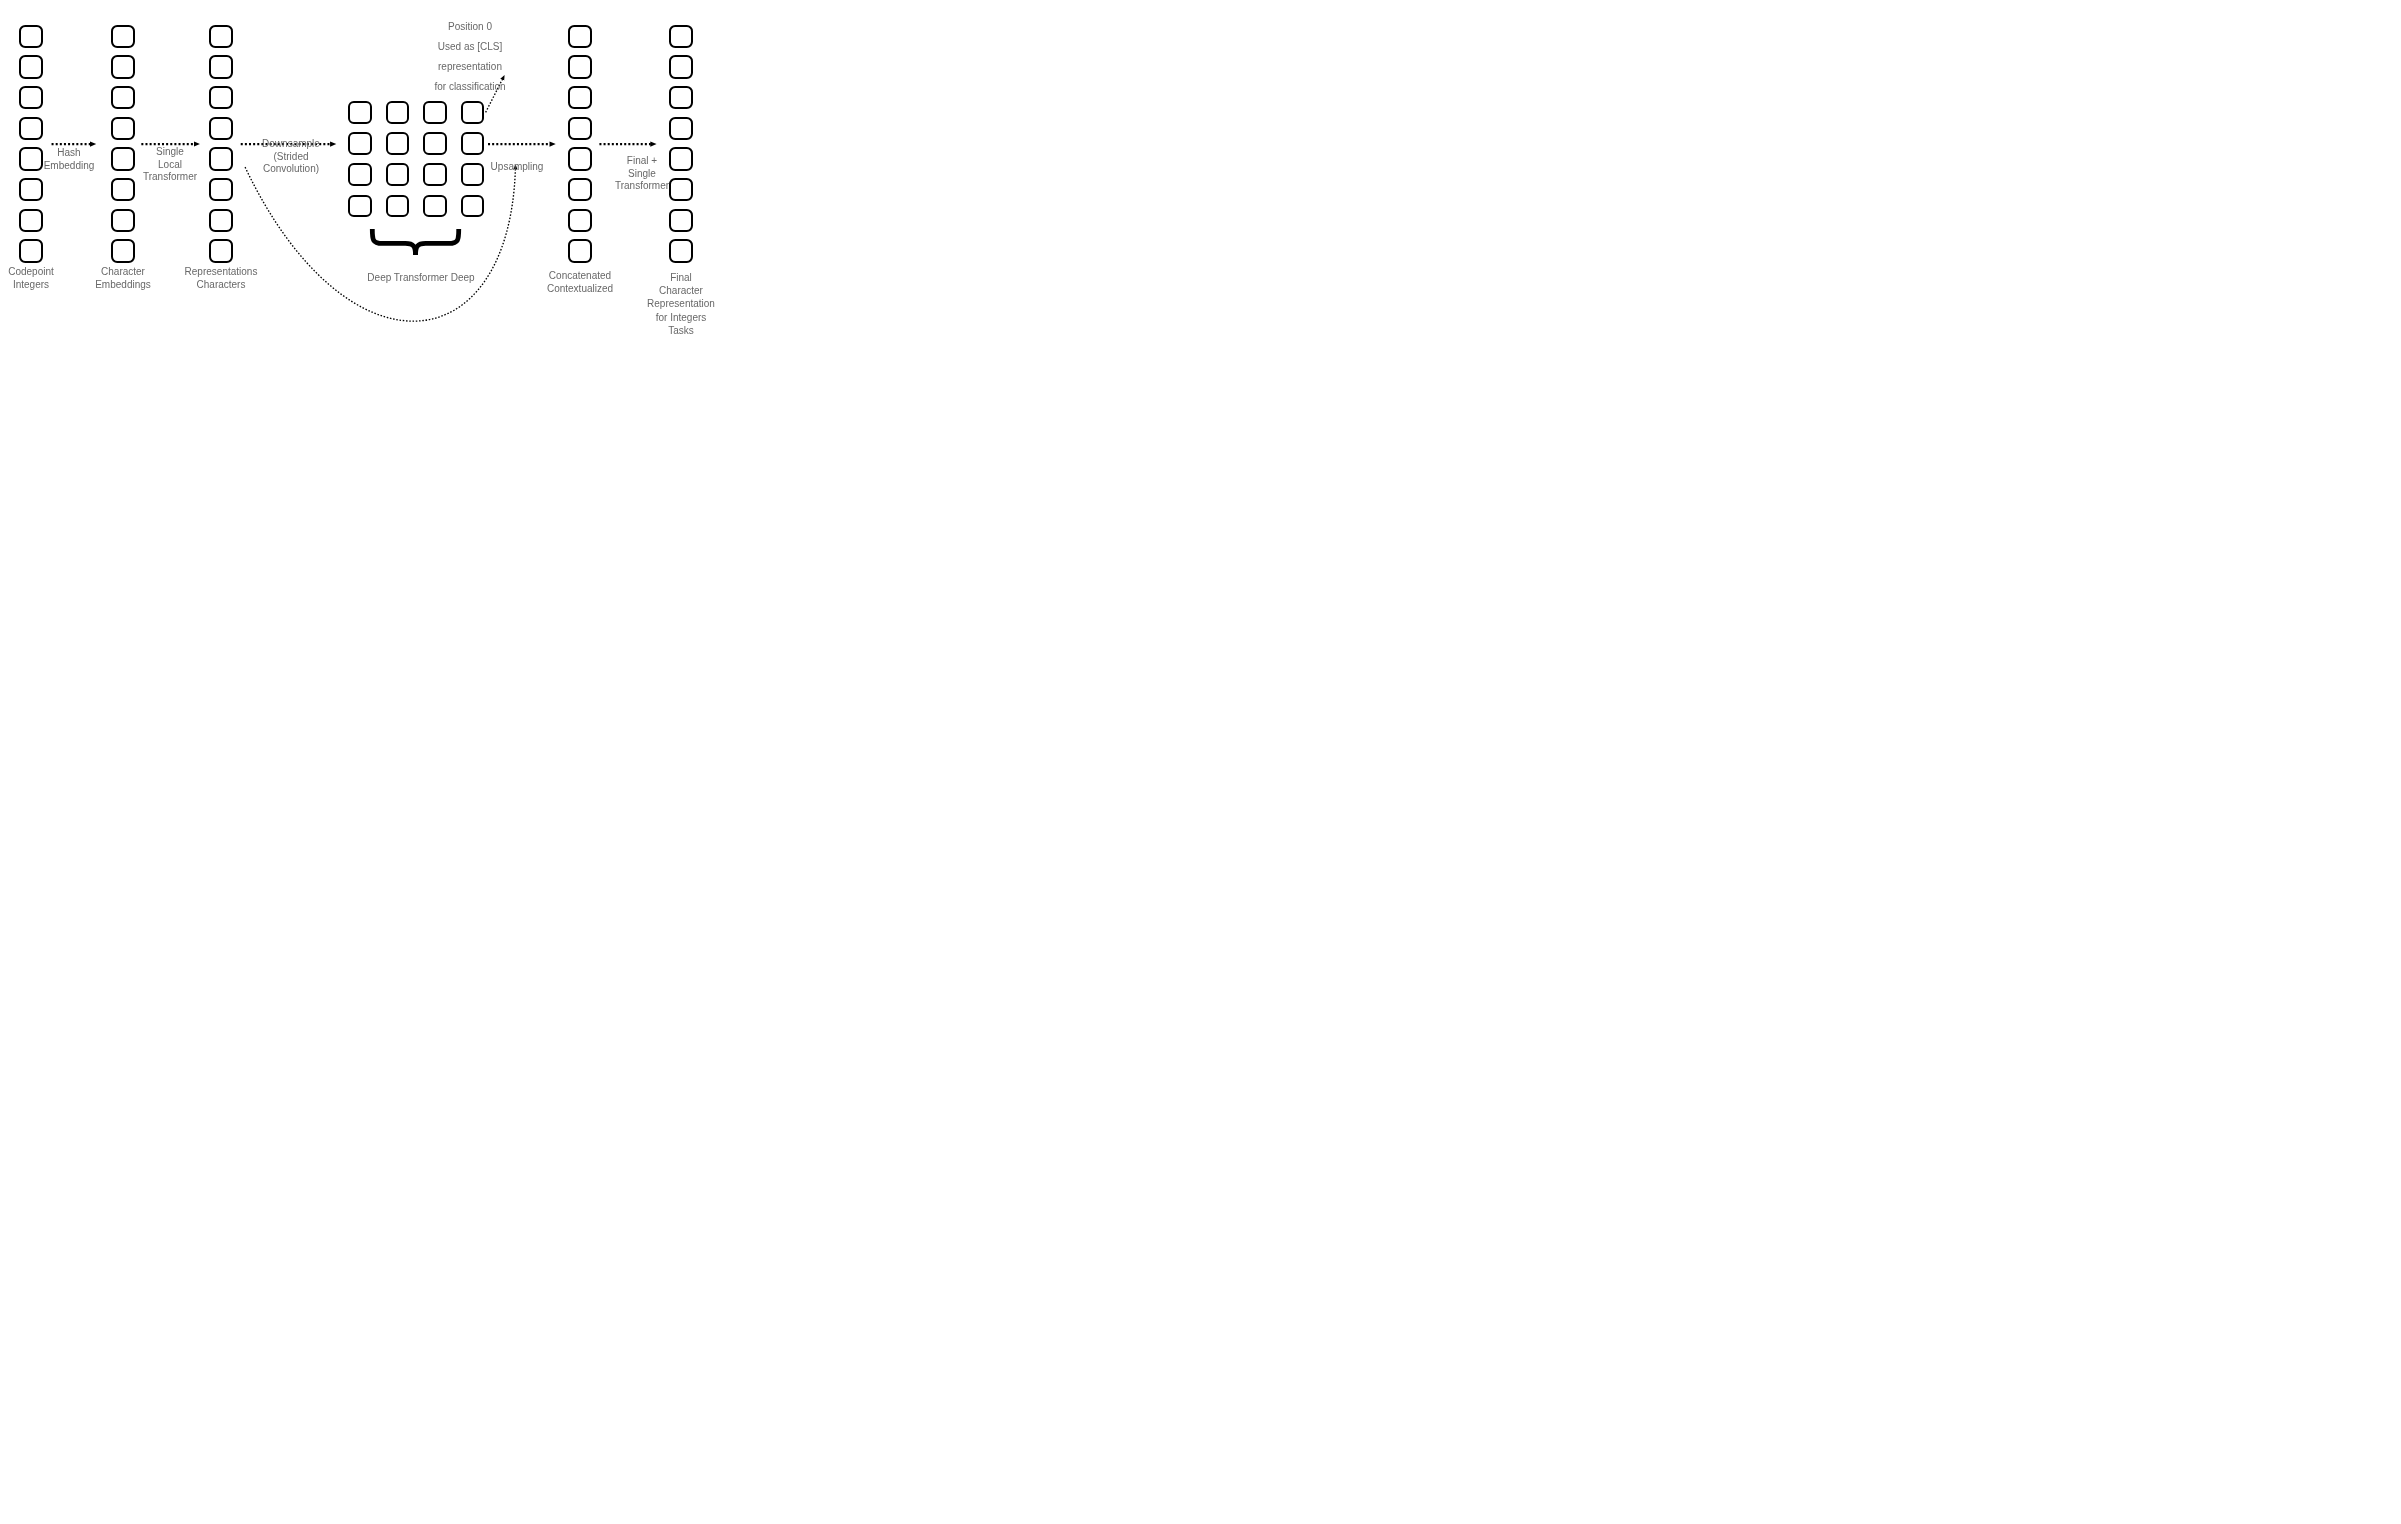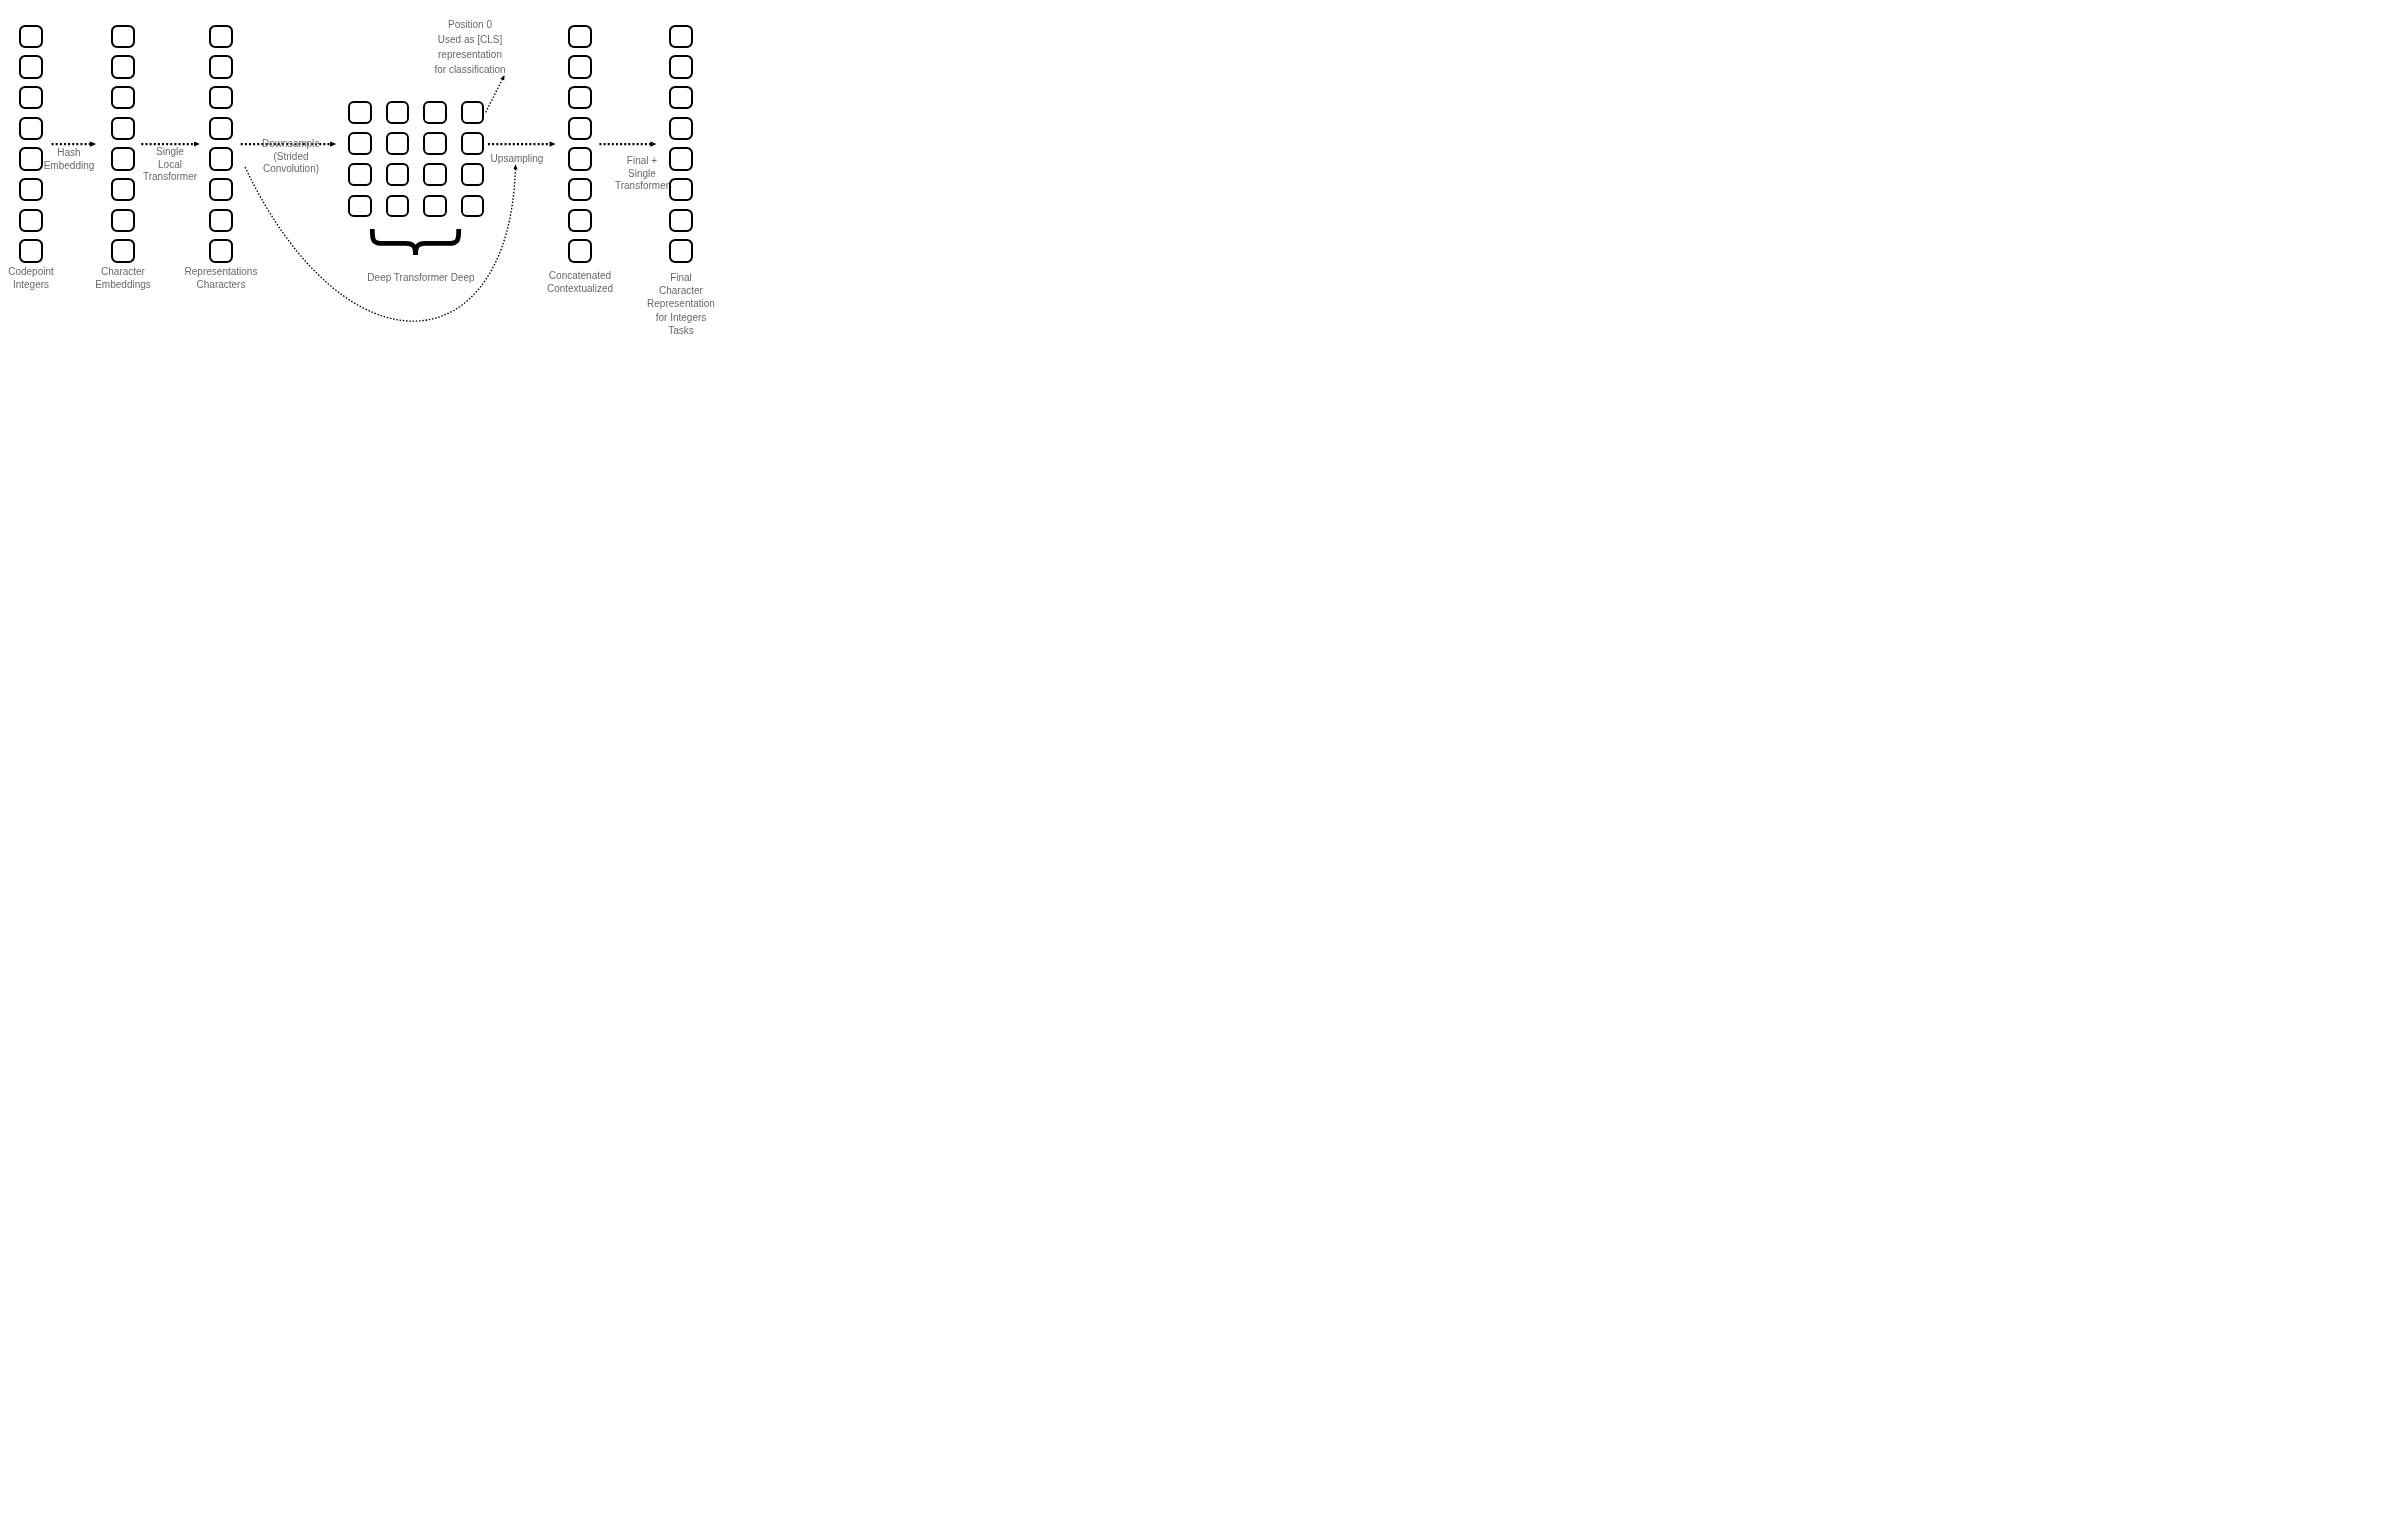--- a/index.html
+++ b/index.html
@@ -57,21 +57,21 @@
   .lbl {
     position: absolute;
     transform: translateX(-50%);
     color: #686868;
     font-size: 10px;
     line-height: 12.5px;
     text-align: center;
     white-space: pre-line;
   }
   .col-lbl { line-height: 13.2px; }
-  .note-lbl { line-height: 15px; }
+  .note-lbl { line-height: 20px; }
   .single-line { line-height: 12.5px; }
 </style>
 </head>
 <body>
 
 <div class="diagram">
 
   <svg class="overlay" viewBox="0 0 1530 706" width="735" height="339">
     <defs>
       <marker id="ahBig" markerUnits="userSpaceOnUse" markerWidth="15" markerHeight="13" refX="1" refY="5.5" orient="auto">
@@ -221,21 +221,21 @@
   </div>
 
   <div class="lbl" style="left:69px; top:147px">Hash
 Embedding</div>
   <div class="lbl" style="left:170px; top:146px">Single
 Local
 Transformer</div>
   <div class="lbl" style="left:291px; top:138px">Downsample
 (Strided
 Convolution)</div>
-  <div class="lbl single-line" style="left:517px; top:153px">Upsampling</div>
+  <div class="lbl single-line" style="left:517px; top:161px">Upsampling</div>
   <div class="lbl" style="left:642px; top:155px">Final +
 Single
 Transformer</div>
 
   <div class="lbl note-lbl" style="left:470px; top:17.3px">Position 0
 Used as [CLS]
 representation
 for classification</div>
   <div class="lbl single-line" style="left:421px; top:272px">Deep Transformer Deep</div>
 

